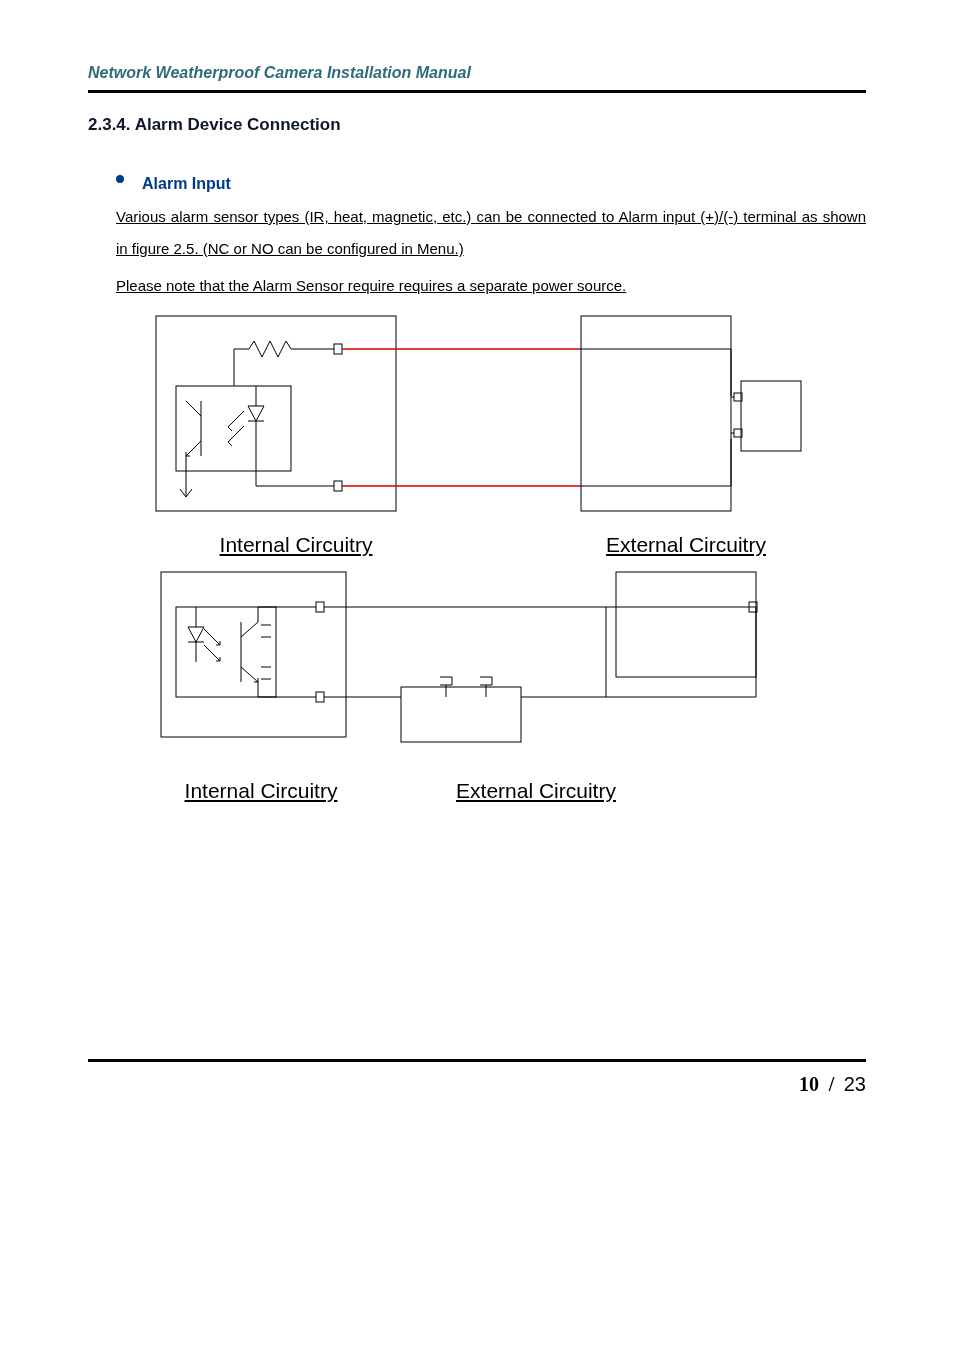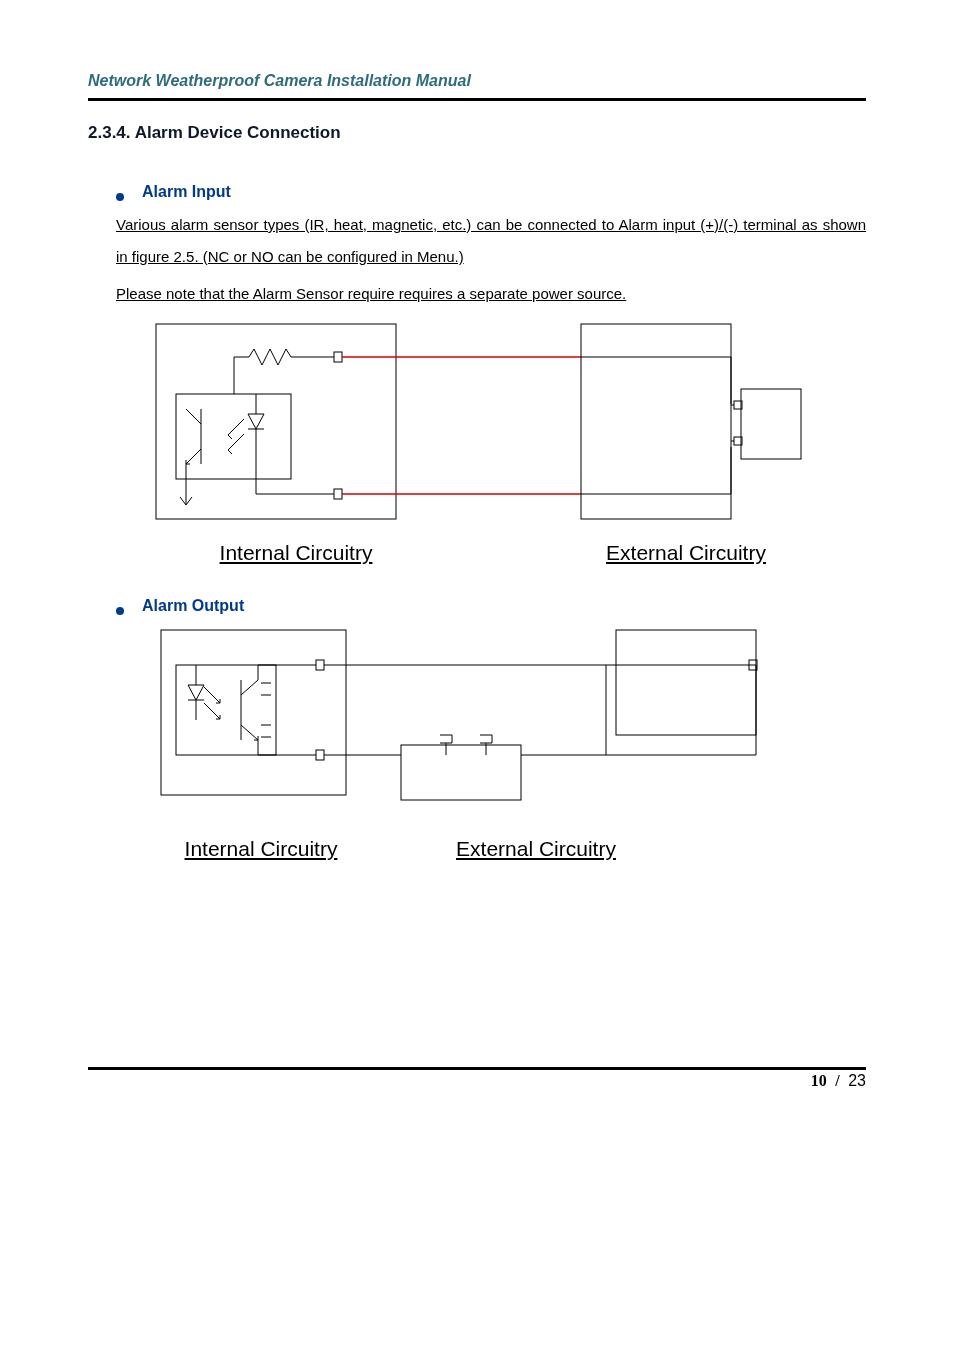--- a/index.html
+++ b/index.html
@@ -1,31 +1,31 @@
 <!DOCTYPE html>
 <html><head>
 <meta charset="utf-8">
 <style>
   * { box-sizing: border-box; margin: 0; padding: 0; }
   html, body { width: 954px; height: 1350px; background: #fff; font-family: Verdana, Geneva, sans-serif; color: #000; }
-  .page { position: relative; width: 954px; height: 1156px; padding: 64px 88px 48px 88px; margin-top: 8px; }
+  .page { position: relative; width: 954px; height: 1156px; padding: 64px 88px 48px 88px; }
   .doc-header { font-style: italic; font-weight: bold; color: #2f6c7a; font-size: 16px; padding-bottom: 8px; border-bottom: 3px solid #000; }
   .section-title { color: #0f172a; font-weight: bold; font-size: 17px; margin-top: 22px; }
   .body { padding-left: 28px; padding-right: 0; }
-  .bullet-row { display: flex; align-items: flex-end; gap: 18px; margin-top: 40px; }
+  .bullet-row { display: flex; align-items: flex-start; gap: 18px; margin-top: 40px; }
   .bullet { width: 8px; height: 8px; background: #003a8c; border-radius: 50%; flex: none; }
   .bullet-title { color: #003a8c; font-weight: bold; font-size: 16px; }
   .para { font-size: 15px; line-height: 2.1; margin-top: 8px; text-align: justify; text-decoration: underline; }
   .para.normal { line-height: 1.9; }
   .diagram-row { display: flex; align-items: center; gap: 0; margin-top: 10px; }
   .caption-row { display: flex; margin-top: 12px; font-size: 21px; text-decoration: underline; }
   .cap-a { width: 280px; text-align: center; }
   .cap-b { width: 200px; text-align: center; }
   .footer-line { position: absolute; left: 88px; right: 88px; bottom: 94px; border-top: 3px solid #000; }
-  .pgnum { position: absolute; right: 88px; bottom: 74px; font-size: 16px; }
+  .pgnum { position: absolute; right: 88px; bottom: 60px; font-size: 20px; }
   .pgnum .cur { font-family: Georgia, 'Times New Roman', serif; font-weight: bold; }
   .pgnum .sep { font-family: Georgia, 'Times New Roman', serif; font-weight: bold; margin: 0 4px; }
   svg { display: block; }
 </style>
 </head>
 <body>
 
 <div class="page">
   <div class="doc-header">Network Weatherproof Camera Installation Manual</div>
 
@@ -93,24 +93,20 @@
         <line x1="615" y1="86" x2="618" y2="86" stroke="#000"></line>
         <line x1="615" y1="122" x2="618" y2="122" stroke="#000"></line>
       </svg>
     </div>
     <div class="caption-row" style="padding-left:40px;">
       <div class="cap-a">Internal Circuitry</div>
       <div style="width:150px"></div>
       <div class="cap-b">External Circuitry</div>
     </div>
 
-    <div class="bullet-row" style="margin-top:32px;">
-      <span class="bullet"></span>
-      <span class="bullet-title">Alarm Output</span>
-    </div>
 
     <div class="diagram-row">
       <svg width="720" height="200">
 
         <rect x="45" y="5" width="185" height="165" fill="none" stroke="#000"></rect>
 
         <rect x="60" y="40" width="100" height="90" fill="none" stroke="#000"></rect>
 
         <line x1="80" y1="40" x2="80" y2="60" stroke="#000"></line>
         <polygon points="72,60 88,60 80,75" fill="none" stroke="#000"></polygon>

